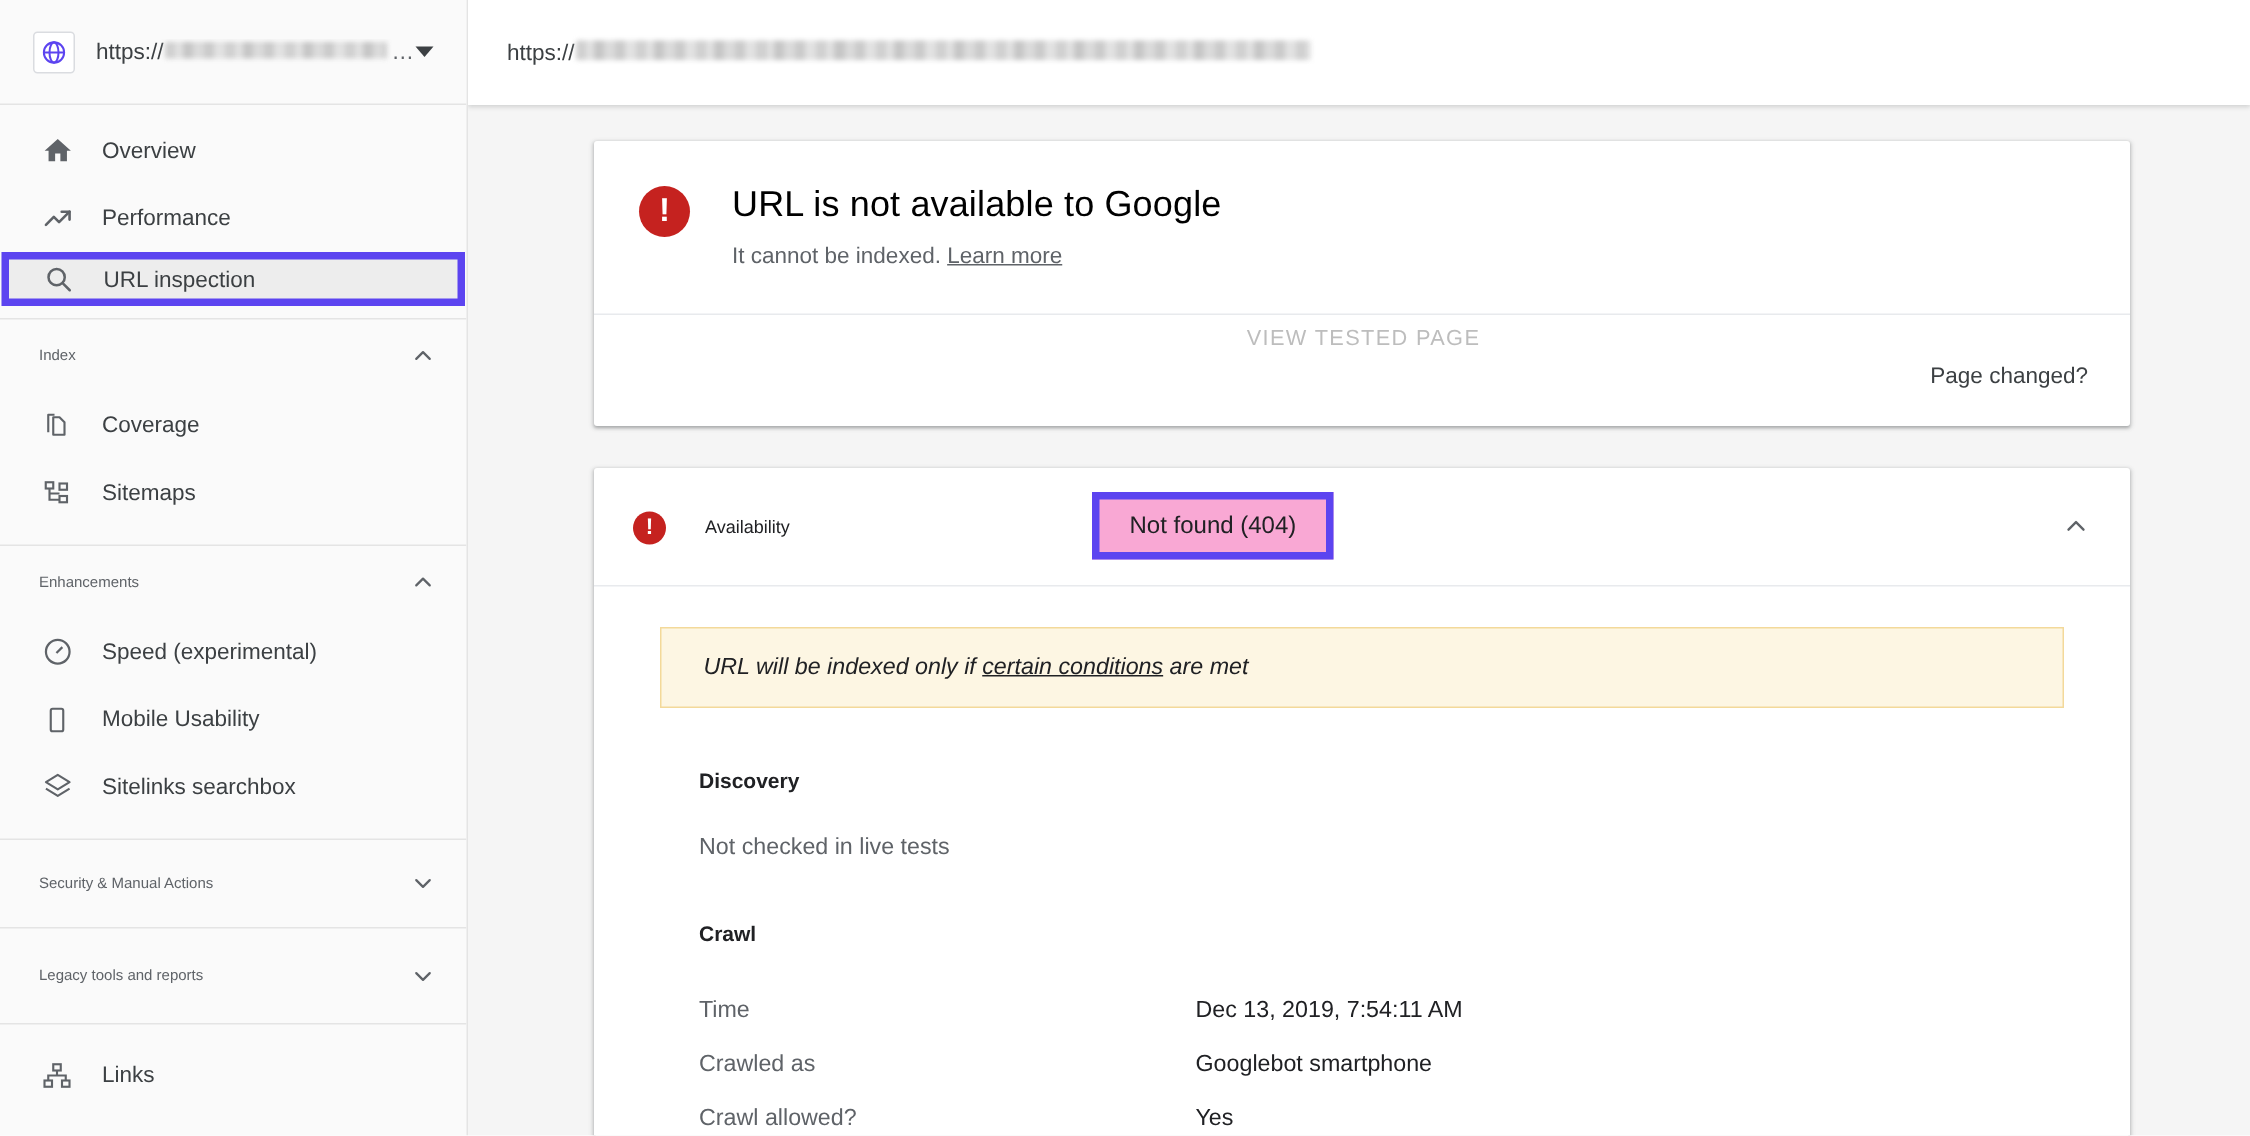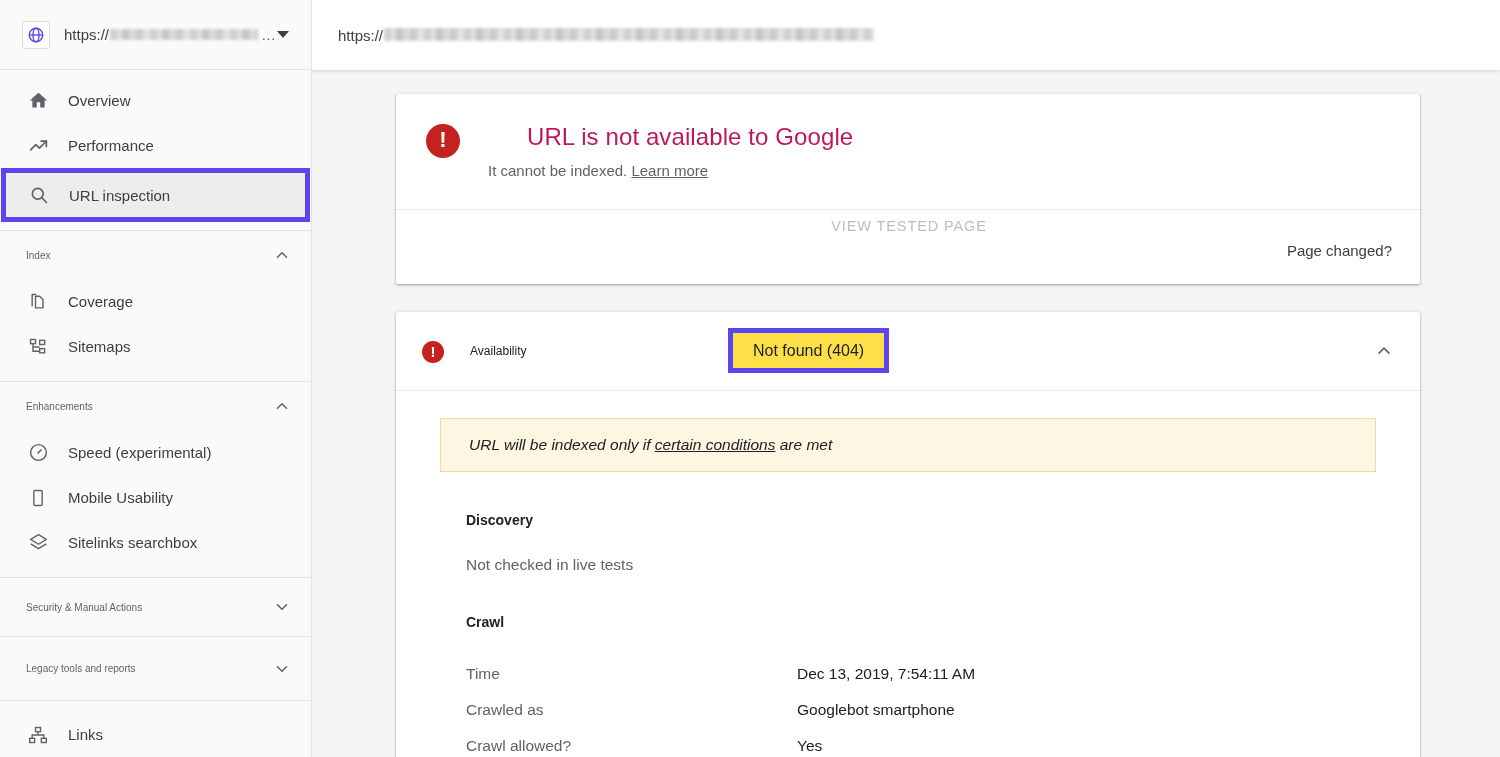--- a/index.html
+++ b/index.html
@@ -105,21 +105,21 @@
     color: #5f6368;
   }
   .nav-item .lbl { margin-left: 18px; font-size: 15px; color: #3c4043; }
 
   
   .nav-item.highlighted {
     background: #ededed;
     outline: 5px solid #5c44f0;
     outline-offset: -5px;
     margin: 0 1px;
-    height: 54px;
+    height: 36px;
   }
 
   .section-header {
     height: 48px;
     display: flex;
     align-items: center;
     padding: 0 20px 0 26px;
     font-size: 10px;
     color: #5f6368;
     cursor: pointer;
@@ -186,25 +186,24 @@
     font-size: 22px;
     line-height: 1;
     position: relative;
     top: -1px;
   }
   .status-icon.small .bang { font-size: 15px; }
 
   .verdict-text { margin-left: 28px; }
   .verdict-title {
     font-size: 24px;
-    color: #be185d;
+    color: #000000;
     font-weight: 400;
     line-height: 30px;
     letter-spacing: .1px;
-    margin-left: 39px;
   }
   .verdict-sub {
     margin-top: 10px;
     font-size: 15px;
     color: #5f6368;
   }
   .verdict-sub a {
     color: #5f6368;
     text-decoration: underline;
   }
@@ -252,21 +251,21 @@
     margin-left: 26px;
     font-size: 12px;
     color: #202124;
     width: 258px;
   }
   .avail-value-wrap {
     position: relative;
   }
   .avail-value-box {
     border: 5px solid #5c44f0;
-    background: #fde047;
+    background: #f9a8d4;
     padding: 9px 20px;
     font-size: 16px;
     color: #202124;
     line-height: 20px;
   }
   .avail-chevron {
     margin-left: auto;
     color: #5f6368;
     display: flex;
     align-items: center;

